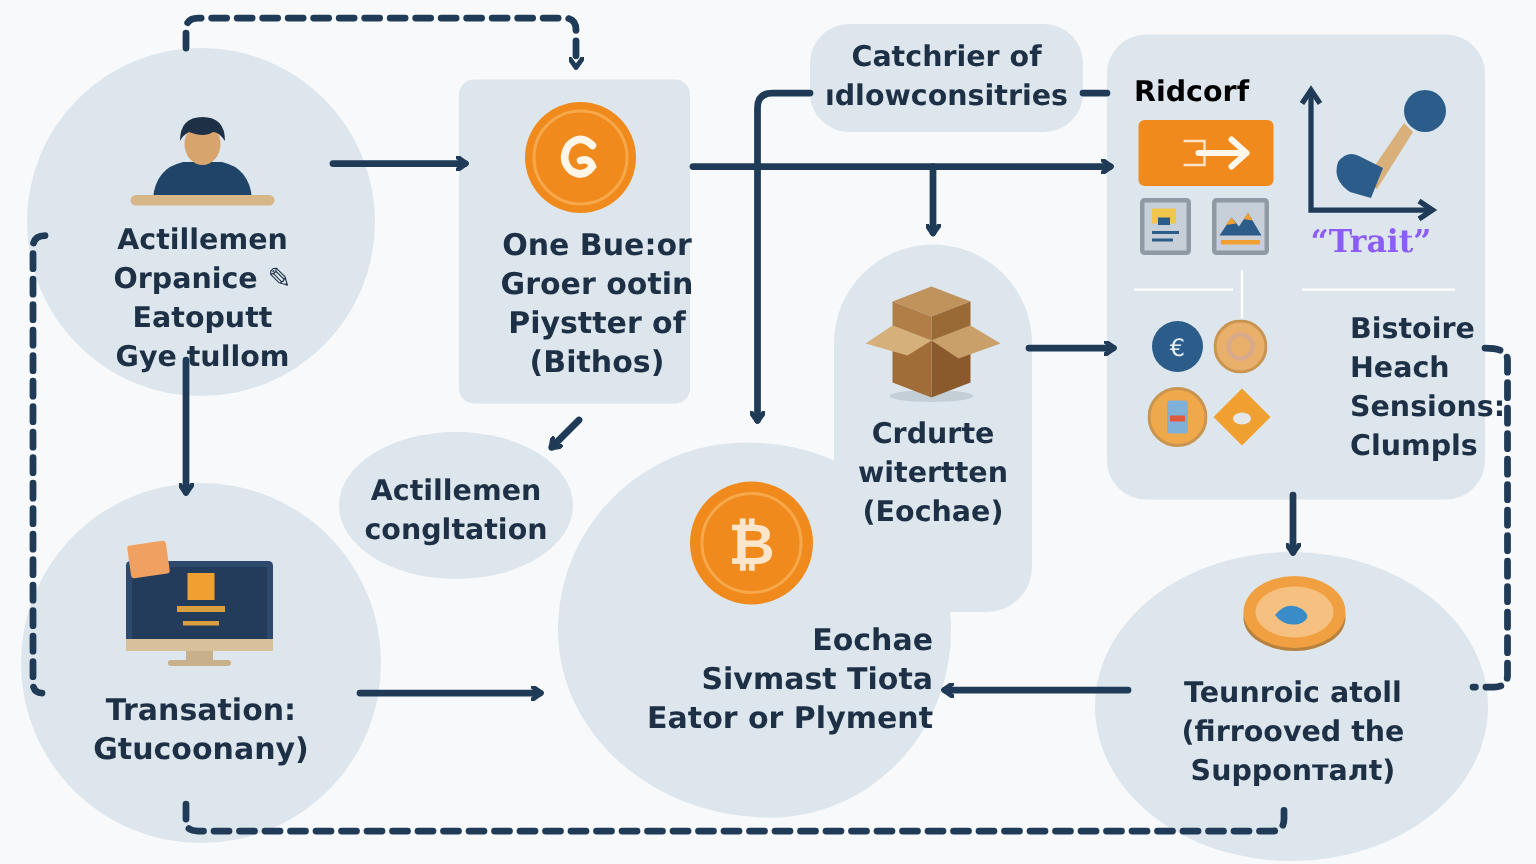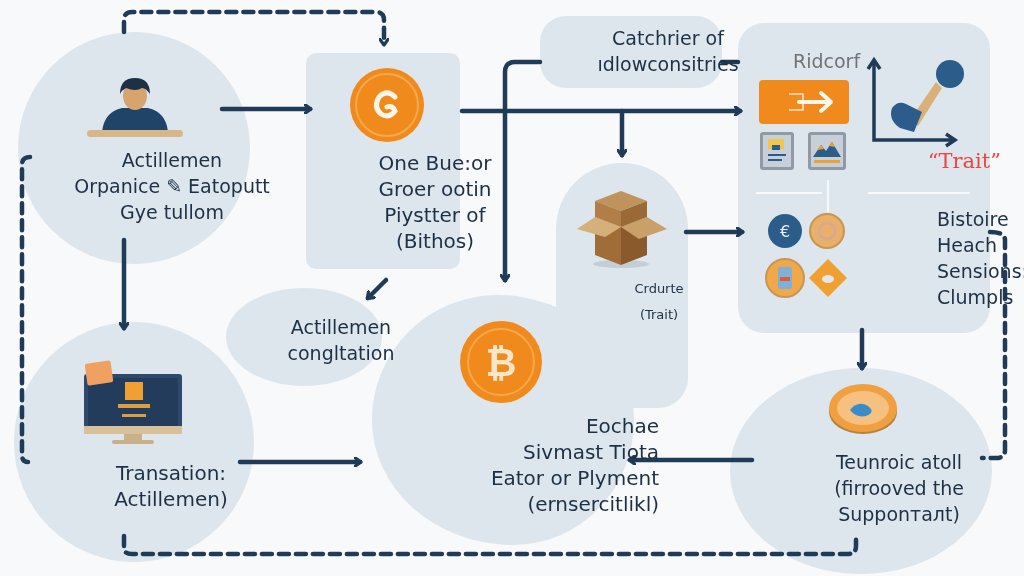--- a/index.html
+++ b/index.html
@@ -5,21 +5,21 @@
   html, body { margin:0; padding:0; }
   body {
     width:1024px; height:576px; overflow:hidden; position:relative;
     background:#f7f9fa;
     font-family:"DejaVu Sans", sans-serif;
     color:#1d3045;
   }
   .node { position:absolute; background:#dde6ec; }
   .label {
     position:absolute; text-align:center; font-size:19px; line-height:26px;
-    color:#1d3045; font-weight:400;padding-left:37px;
+    color:#1d3045; font-weight:700;
   }
   svg.connectors { position:absolute; left:0; top:0; width:1024px; height:576px; pointer-events:none; }
   .icon { position:absolute; }
 </style>
 </head>
 <body>
 
 <div class="node" style="left:18px;top:32px;width:232px;height:232px;border-radius:50%;"></div>
 <div class="node" style="left:306px;top:53px;width:154px;height:216px;border-radius:10px;"></div>
 <div class="node" style="left:540px;top:16px;width:182px;height:72px;border-radius:26px;"></div>
@@ -88,21 +88,21 @@
   <div>Groer ootin</div>
   <div>Piystter of</div>
   <div>(Bithos)</div>
 </div>
 
 <div class="label" style="left:540px;top:25px;width:182px;font-size:19px;">
   <div>Catchrier of</div>
   <div>ıdlowconsitries</div>
 </div>
 
-<div class="label" style="left:756px;top:48px;width:110px;text-align:left;color:#737373;font-size:19px;">Ridcorf</div>
+<div class="label" style="left:756px;top:48px;width:110px;text-align:left;color:#000000;font-size:19px;">Ridcorf</div>
 <div style="position:absolute;left:759px;top:80px;width:90px;height:44px;background:#f08a1c;border-radius:4px;">
   <svg width="90" height="44" viewBox="0 0 90 44">
     <path d="M30,14 L44,14 L44,30 L30,30" fill="none" stroke="#fbe3c6" stroke-width="1.6"></path>
     <path d="M40,22 L72,22 M62,13 L72,22 L62,31" fill="none" stroke="#fff7ec" stroke-width="4" stroke-linecap="round" stroke-linejoin="round"></path>
   </svg>
 </div>
 <div style="position:absolute;left:760px;top:132px;width:34px;height:38px;border:3px solid #8f9aa4;border-radius:3px;background:#c7d0d8;box-sizing:border-box;">
   <div style="position:absolute;left:5px;top:4px;width:16px;height:10px;background:#f2c64a;"></div>
   <div style="position:absolute;left:9px;top:10px;width:8px;height:5px;background:#2c5d8a;"></div>
   <div style="position:absolute;left:5px;top:19px;width:18px;height:2px;background:#2c5d8a;"></div>
@@ -116,21 +116,21 @@
   </svg>
 </div>
 <svg class="icon" style="left:866px;top:52px;" width="100" height="96" viewBox="0 0 100 96">
   <path d="M8,10 L8,88 L88,88" fill="none" stroke="#1f3b57" stroke-width="3.5"></path>
   <path d="M2,17 L8,8 L14,17" fill="none" stroke="#1f3b57" stroke-width="3.5"></path>
   <path d="M80,82 L89,88 L80,94" fill="none" stroke="#1f3b57" stroke-width="3.5"></path>
   <path d="M70,30 L44,68 L52,74 L76,36 Z" fill="#d9b07a"></path>
   <circle cx="84" cy="22" r="14" fill="#2c5d8a"></circle>
   <path d="M26,56 Q32,48 40,52 L56,60 L48,80 L34,76 Q22,68 26,56 Z" fill="#2c5d8a"></path>
 </svg>
-<div class="label" style="left:864px;top:148px;width:100px;text-align:right;color:#ef4444;font-size:21px;font-family:'DejaVu Serif', serif;">“Trait”</div>
+<div class="label" style="left:864px;top:148px;width:100px;text-align:center;color:#8b5cf6;font-size:21px;font-family:'DejaVu Serif', serif;">“Trait”</div>
 
 <svg class="icon" style="left:767px;top:213px;" width="36" height="36" viewBox="0 0 36 36">
   <circle cx="18" cy="18" r="17" fill="#2c5d8a"></circle>
   <text x="18" y="24" text-anchor="middle" font-size="16" fill="#e6eef5" font-family="DejaVu Sans, sans-serif">€</text>
 </svg>
 <svg class="icon" style="left:809px;top:213px;" width="36" height="36" viewBox="0 0 36 36">
   <circle cx="18" cy="18" r="17" fill="#e8b06a" stroke="#c99550" stroke-width="2"></circle>
   <circle cx="18" cy="18" r="8" fill="none" stroke="#d8a98a" stroke-width="3"></circle>
 </svg>
 <svg class="icon" style="left:765px;top:258px;" width="40" height="40" viewBox="0 0 40 40">
@@ -152,56 +152,56 @@
 <svg class="icon" style="left:575px;top:187px;" width="94" height="82" viewBox="0 0 94 82">
   <ellipse cx="46" cy="77" rx="28" ry="4" fill="#c4ced6"></ellipse>
   <path d="M20,30 L46,40 L46,78 L20,68 Z" fill="#a06c38"></path>
   <path d="M46,40 L72,30 L72,68 L46,78 Z" fill="#8a5a2c"></path>
   <path d="M20,14 L46,4 L72,14 L46,24 Z" fill="#c0935c"></path>
   <path d="M20,14 L46,24 L46,40 L20,30 Z" fill="#b07e46"></path>
   <path d="M72,14 L46,24 L46,40 L72,30 Z" fill="#9a6a36"></path>
   <path d="M20,30 L2,42 L30,50 L46,40 Z" fill="#d6b07a"></path>
   <path d="M72,30 L92,42 L64,52 L46,40 Z" fill="#caa06a"></path>
 </svg>
-<div class="label" style="left:556px;top:276px;width:132px;font-size:13px;">
+<div class="label" style="left:556px;top:276px;width:132px;font-size:19px;">
   <div>Crdurte</div>
-  <div>(Trait)</div>
+  <div>witertten</div>
+  <div>(Eochae)</div>
 </div>
 
 <div class="label" style="left:226px;top:314px;width:156px;font-size:19px;">
   <div>Actillemen</div>
   <div>congltation</div>
 </div>
 
 <svg class="icon" style="left:459px;top:320px;" width="84" height="84" viewBox="0 0 84 84">
   <circle cx="42" cy="42" r="41" fill="#f08a1c"></circle>
   <circle cx="42" cy="42" r="33" fill="none" stroke="#f7a84b" stroke-width="2"></circle>
   <text x="42" y="56" text-anchor="middle" font-size="38" font-weight="bold" fill="#fbe6cc" font-family="DejaVu Sans, sans-serif">₿</text>
 </svg>
 <div class="label" style="left:382px;top:413px;width:240px;font-size:20px;text-align:right;">
   <div>Eochae</div>
   <div>Sivmast Tiota</div>
   <div>Eator or Plyment</div>
-  <div>(ernsercitlikl)</div>
 </div>
 
 <svg class="icon" style="left:82px;top:360px;" width="102" height="86" viewBox="0 0 102 86">
   <rect x="2" y="14" width="98" height="60" rx="3" fill="#2d4a6e"></rect>
   <rect x="6" y="18" width="90" height="52" fill="#233c5c"></rect>
   <rect x="43" y="22" width="18" height="18" fill="#f0a030"></rect>
   <rect x="36" y="44" width="32" height="4" fill="#d9a040"></rect>
   <rect x="40" y="54" width="24" height="3" fill="#d9a040"></rect>
   <rect x="2" y="66" width="98" height="8" fill="#d7c09a"></rect>
   <rect x="42" y="74" width="18" height="6" fill="#c8b08a"></rect>
   <rect x="30" y="80" width="42" height="4" rx="2" fill="#c8b08a"></rect>
   <rect x="4" y="2" width="26" height="22" rx="2" fill="#f0a060" transform="rotate(-8 17 13)"></rect>
 </svg>
 <div class="label" style="left:24px;top:460px;width:220px;font-size:20px;">
   <div>Transation:</div>
-  <div>Actillemen)</div>
+  <div>Gtucoonany)</div>
 </div>
 
 <svg class="icon" style="left:828px;top:382px;" width="70" height="56" viewBox="0 0 70 56">
   <ellipse cx="35" cy="30" rx="34" ry="22" fill="#b6823e"></ellipse>
   <ellipse cx="35" cy="26" rx="34" ry="24" fill="#f0a040"></ellipse>
   <ellipse cx="35" cy="26" rx="26" ry="17" fill="#f6c080"></ellipse>
   <path d="M22,28 Q30,18 40,24 Q48,30 38,34 Q28,36 22,28 Z" fill="#3a8cc8"></path>
 </svg>
 <div class="label" style="left:742px;top:449px;width:240px;font-size:19px;">
   <div>Teunroic atoll</div>

